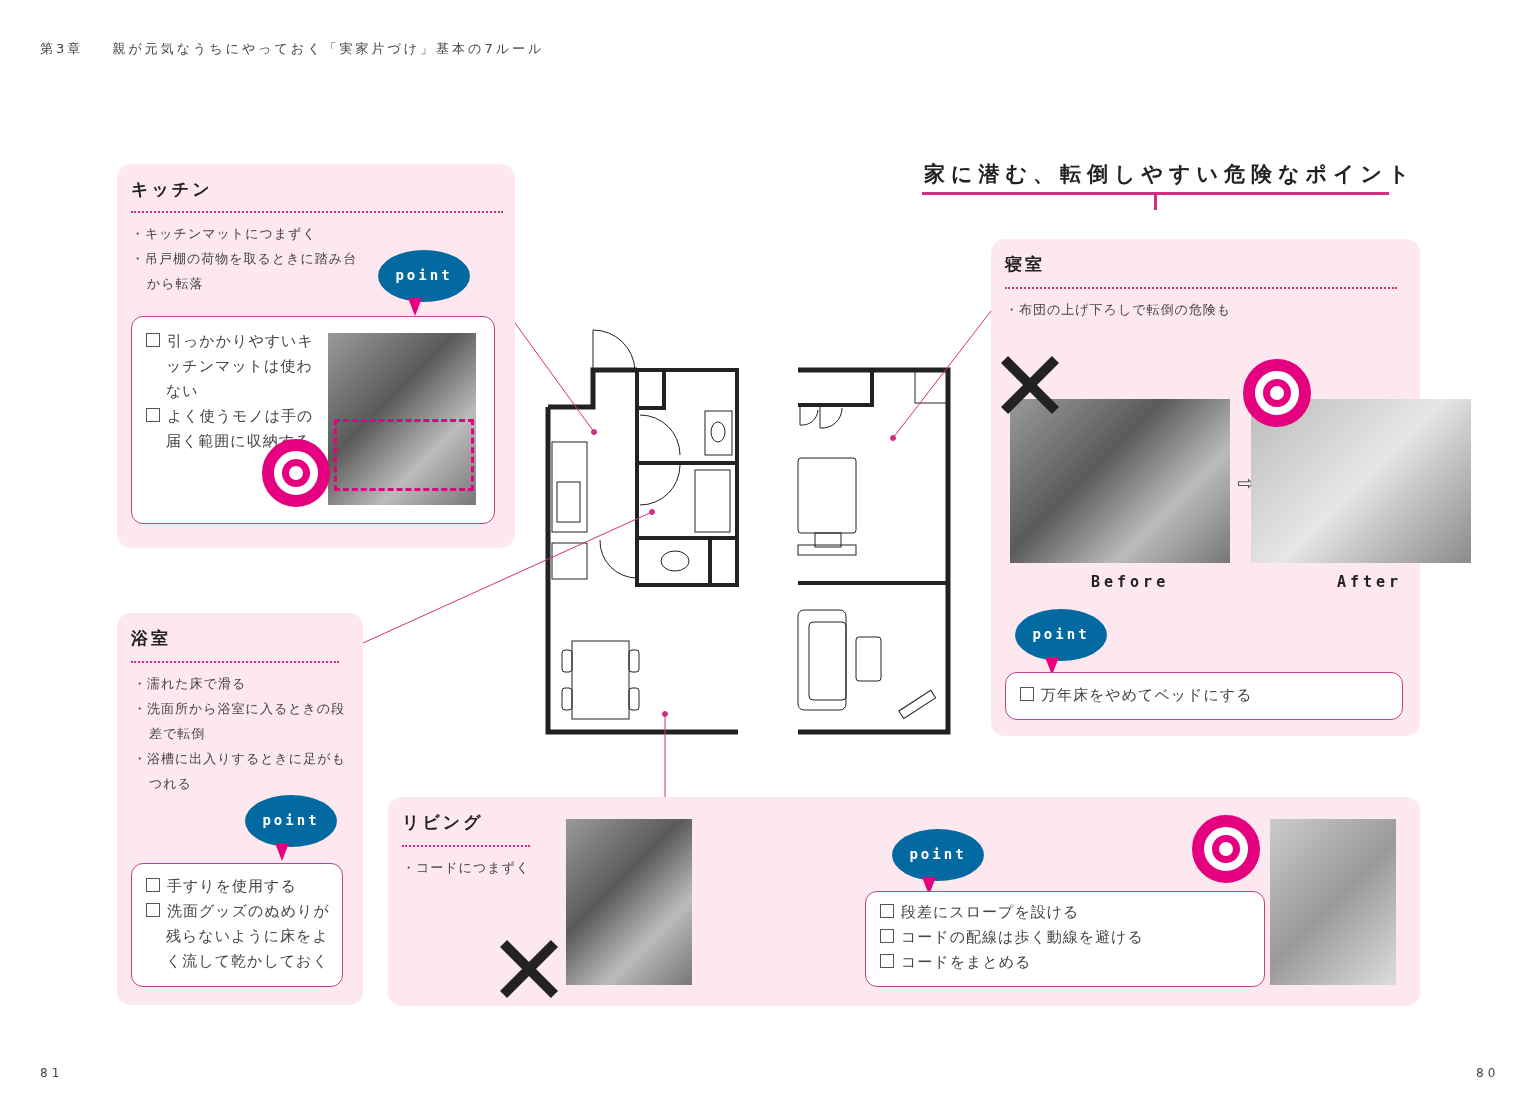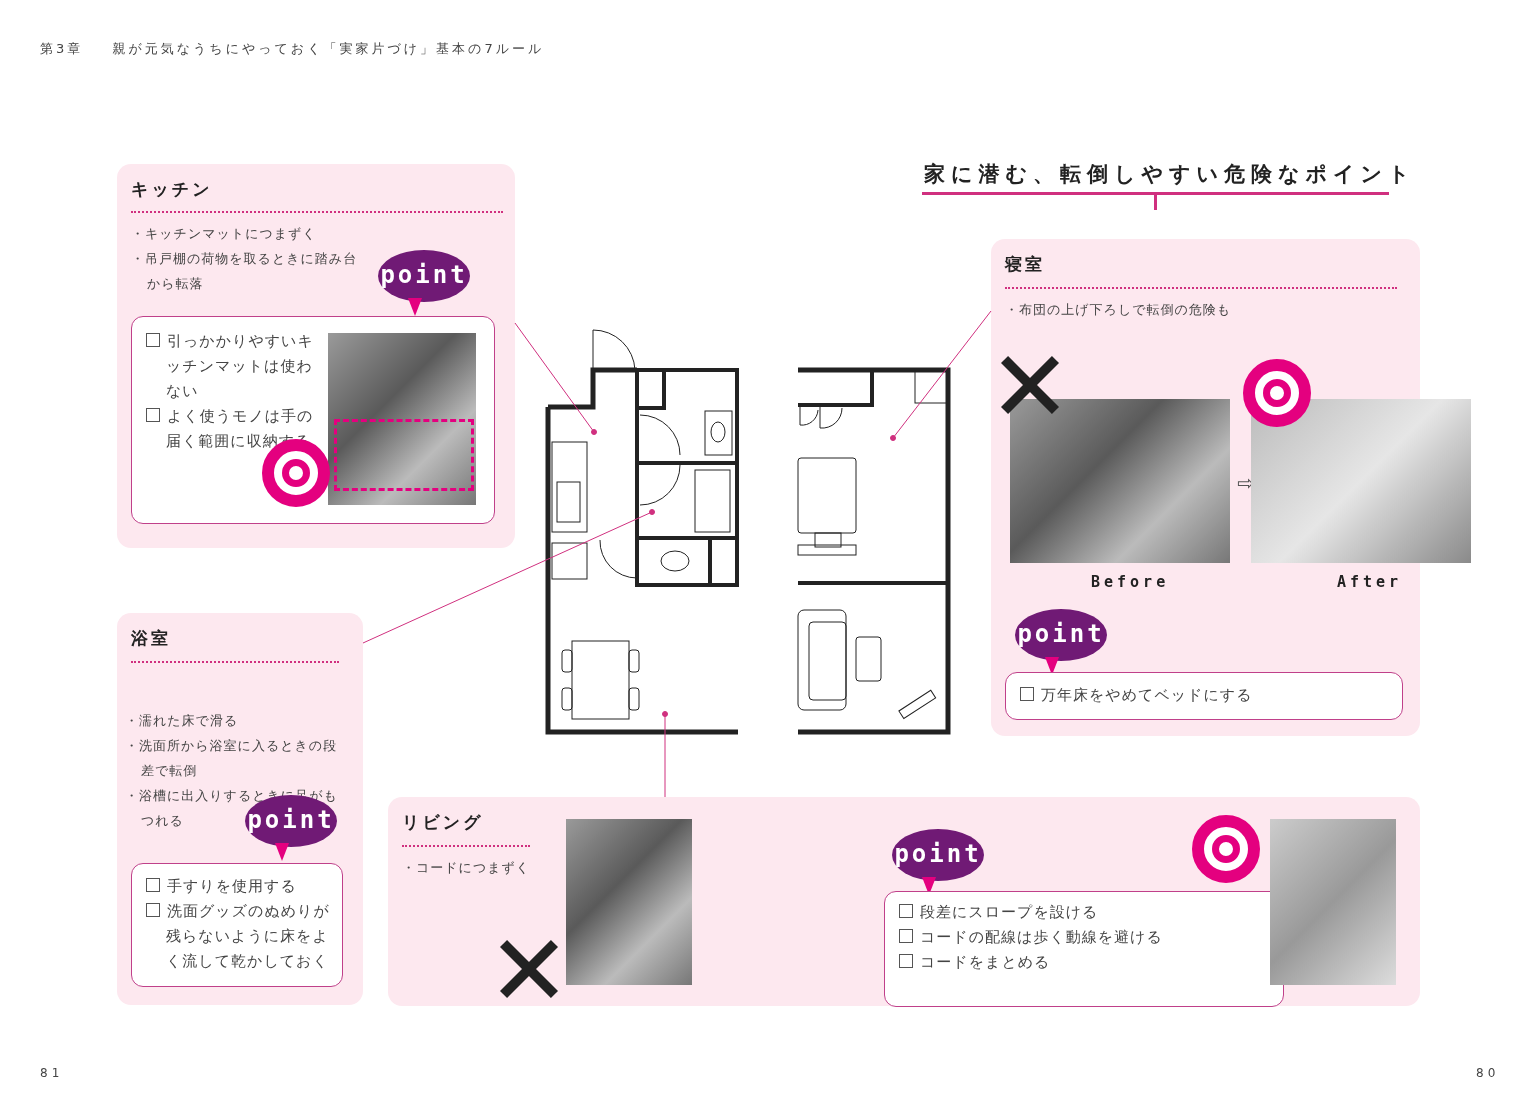--- a/index.html
+++ b/index.html
@@ -12,22 +12,22 @@
   .panel { background: #fde8ef; border-radius: 14px; }
   .ptitle { font-size: 17px; font-weight: bold; letter-spacing: 3px; color: #222; }
   .dots { border-top: 2.5px dotted #d0307f; height: 0; }
   .bul { font-size: 13px; line-height: 25px; color: #444; letter-spacing: 1px; }
   .bul div { padding-left: 16px; text-indent: -16px; }
   .wbox { background: #fff; border: 1.5px solid #c0408a; border-radius: 12px; }
   .chk { font-size: 15px; line-height: 25px; color: #444; letter-spacing: 1px; }
   .chk div { padding-left: 20px; text-indent: -20px; }
   .chk div::before { content: ""; display: inline-block; width: 12px; height: 12px; border: 1px solid #555;
          margin-right: 7px; vertical-align: -1px; text-indent: 0; }
-  .point { width: 92px; height: 52px; background: #701a75; border-radius: 50%; color: #fff;
-           font-family: "DejaVu Sans Mono", monospace; font-size: 24px; font-weight: bold;
+  .point { width: 92px; height: 52px; background: #0369a1; border-radius: 50%; color: #fff;
+           font-family: "DejaVu Sans Mono", monospace; font-size: 14px; font-weight: bold;
            letter-spacing: 3px; text-align: center; line-height: 50px; }
   .point::after { content: ""; position: absolute; left: 30px; bottom: -14px; border-left: 7px solid transparent;
            border-right: 7px solid transparent; border-top: 18px solid #e4007f; }
   .target { width: 68px; height: 68px; border-radius: 50%; border: 12px solid #e4007f; background: #fff; }
   .target::after { content: ""; position: absolute; left: 8px; top: 8px; width: 28px; height: 28px;
            border-radius: 50%; border: 7px solid #e4007f; box-sizing: border-box; }
   .xmark { width: 60px; height: 60px; }
   .xmark::before, .xmark::after { content: ""; position: absolute; left: 26px; top: -6px; width: 10px; height: 72px;
            background: #222; }
   .xmark::before { transform: rotate(45deg); }
@@ -85,21 +85,21 @@
   <div class="abs wbox" style="left:14px; top:433px; width:398px; height:48px;">
     <div class="abs chk" style="left:14px; top:10px; width:360px;">
       <div>万年床をやめてベッドにする</div>
     </div>
   </div>
 </div>
 
 <div class="abs panel" style="left:117px; top:613px; width:246px; height:392px;">
   <div class="abs ptitle" style="left:14px; top:14px;">浴室</div>
   <div class="abs dots" style="left:14px; top:48px; width:208px;"></div>
-  <div class="abs bul" style="left:8px; top:58px; width:226px;margin-top:37px;">
+  <div class="abs bul" style="left:16px; top:58px; width:226px;">
     <div>・濡れた床で滑る</div>
     <div>・洗面所から浴室に入るときの段差で転倒</div>
     <div>・浴槽に出入りするときに足がもつれる</div>
   </div>
   <div class="abs point" style="left:128px; top:182px;">point</div>
   <div class="abs wbox" style="left:14px; top:250px; width:212px; height:124px;">
     <div class="abs chk" style="left:14px; top:10px; width:190px;">
       <div>手すりを使用する</div>
       <div>洗面グッズのぬめりが残らないように床をよく流して乾かしておく</div>
     </div>
@@ -108,21 +108,21 @@
 
 <div class="abs panel" style="left:388px; top:797px; width:1032px; height:209px;">
   <div class="abs ptitle" style="left:14px; top:14px;">リビング</div>
   <div class="abs dots" style="left:14px; top:48px; width:128px;"></div>
   <div class="abs bul" style="left:14px; top:58px; width:150px;">
     <div>・コードにつまずく</div>
   </div>
   <div class="abs xmark" style="left:110px; top:142px;"></div>
   <div class="abs photo" style="left:178px; top:22px; width:126px; height:166px;"></div>
   <div class="abs point" style="left:504px; top:32px;">point</div>
-  <div class="abs wbox" style="left:496px; top:94px; width:400px; height:116px;">
+  <div class="abs wbox" style="left:477px; top:94px; width:400px; height:96px;">
     <div class="abs chk" style="left:14px; top:8px; width:370px;">
       <div>段差にスロープを設ける</div>
       <div>コードの配線は歩く動線を避ける</div>
       <div>コードをまとめる</div>
     </div>
   </div>
   <div class="abs target" style="left:804px; top:18px;"></div>
   <div class="abs photo" style="left:882px; top:22px; width:126px; height:166px; background:linear-gradient(135deg,#ccc,#999 50%,#ddd);"></div>
 </div>
 

